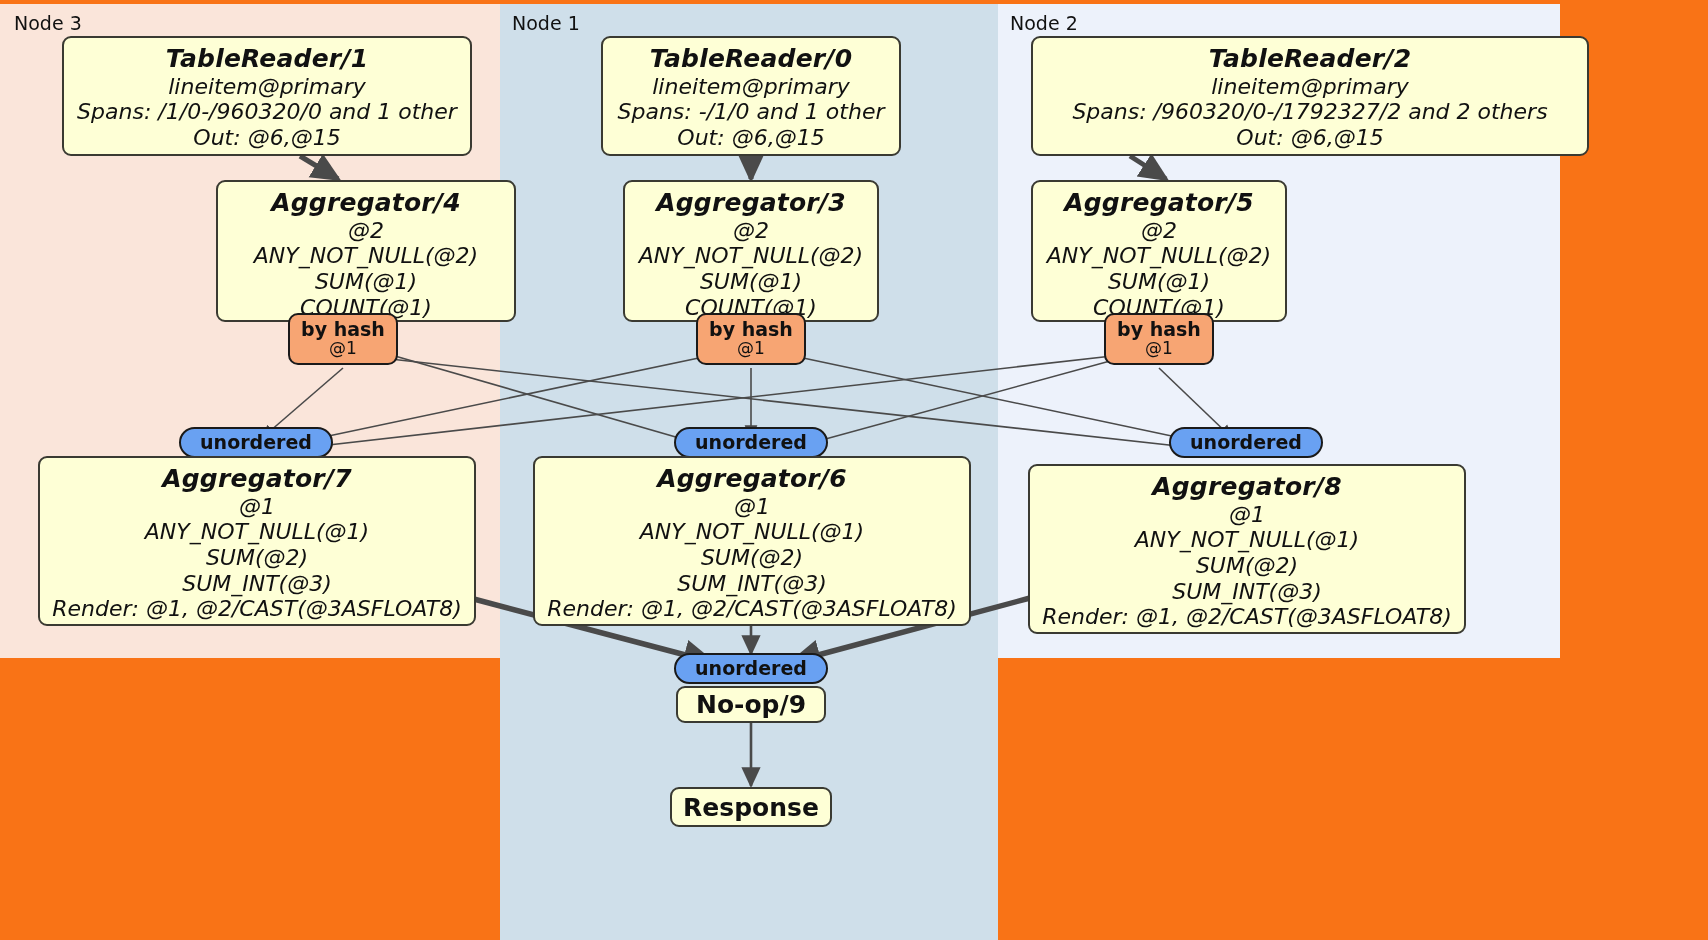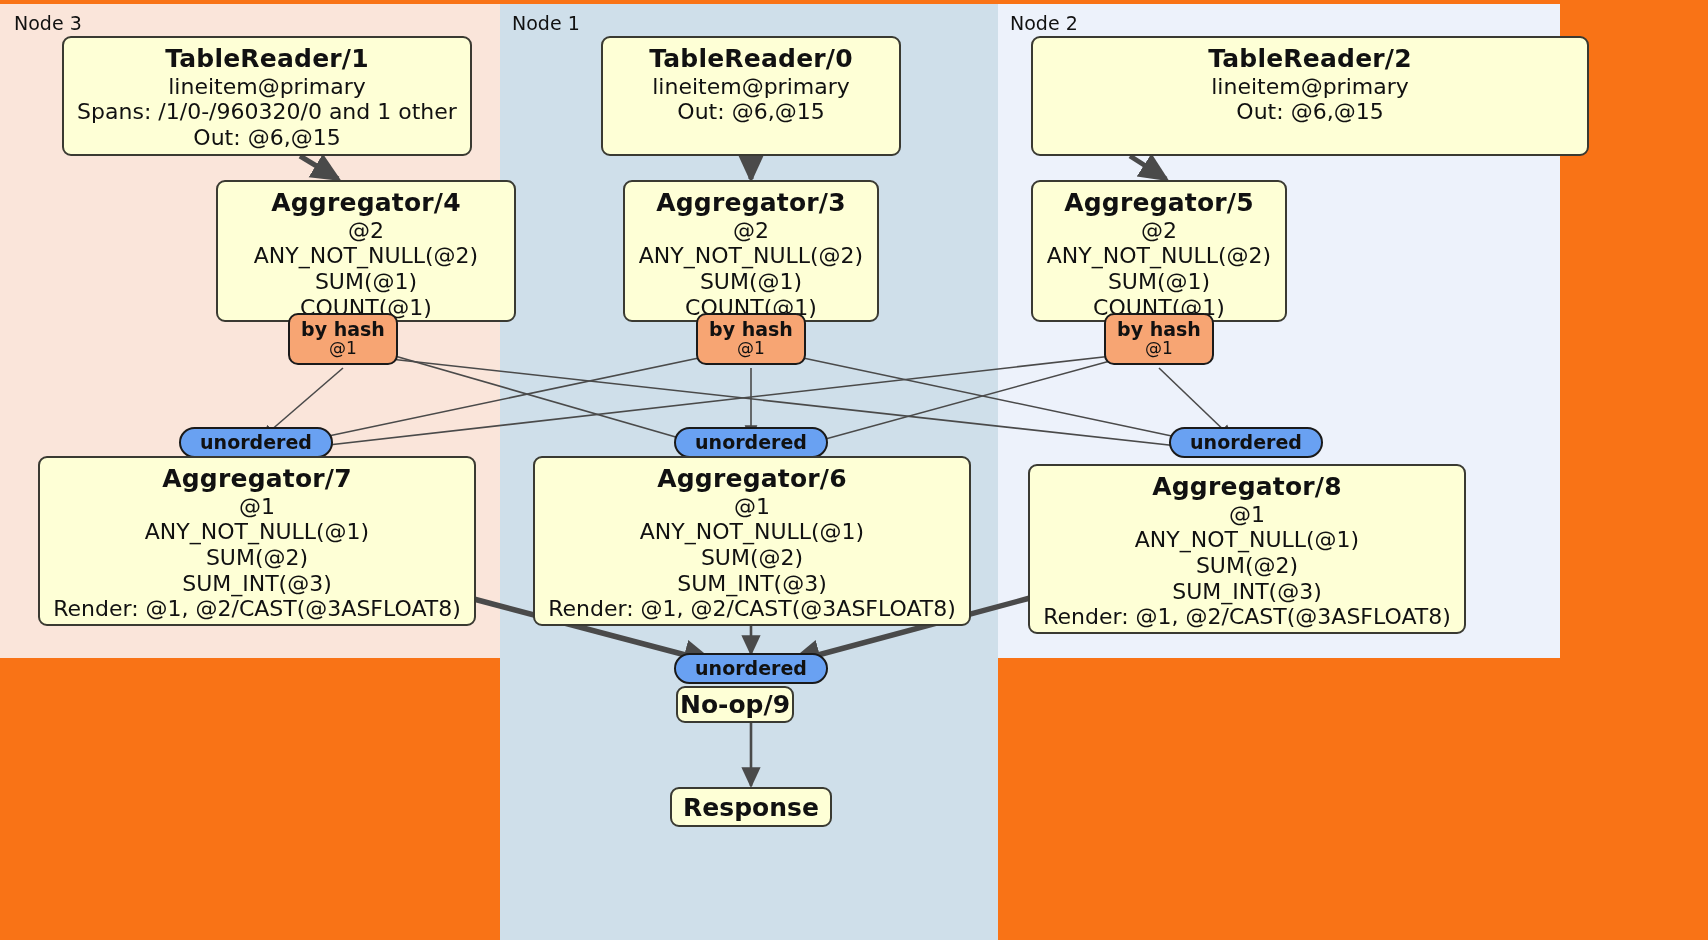--- a/index.html
+++ b/index.html
@@ -13,20 +13,21 @@
   
   #edges{position:absolute;left:0;top:0;width:1708px;height:940px;pointer-events:none;}
 
   
   .box{
     position:absolute;box-sizing:border-box;
     background:#feffd6;border:2px solid #3a3a32;border-radius:9px;
     text-align:center;color:#111;
     display:flex;flex-direction:column;justify-content:flex-start;align-items:center;
     padding:7px 10px 6px 10px;
+    font-style:italic;
   }
   .box .ttl{font-weight:bold;font-size:25px;line-height:1.14;letter-spacing:.2px;}
   .box .ln{font-size:22px;line-height:1.17;white-space:nowrap;}
 
   .smallbox{
     position:absolute;box-sizing:border-box;
     background:#feffd6;border:2px solid #3a3a32;border-radius:9px;
     display:flex;align-items:center;justify-content:center;
     font-weight:bold;font-size:25px;color:#111;
   }
@@ -110,26 +111,28 @@
   <div class="box" style="left:62px;top:36px;width:410px;height:120px;">
     <div class="ttl">TableReader/1</div>
     <div class="ln">lineitem@primary</div>
     <div class="ln">Spans: /1/0-/960320/0 and 1 other</div>
     <div class="ln">Out: @6,@15</div>
   </div>
 
   <div class="box" style="left:601px;top:36px;width:300px;height:120px;">
     <div class="ttl">TableReader/0</div>
     <div class="ln">lineitem@primary</div>
+    <div class="ln">Spans: -/1/0 and 1 other</div>
     <div class="ln">Out: @6,@15</div>
   </div>
 
   <div class="box" style="left:1031px;top:36px;width:558px;height:120px;">
     <div class="ttl">TableReader/2</div>
     <div class="ln">lineitem@primary</div>
+    <div class="ln">Spans: /960320/0-/1792327/2 and 2 others</div>
     <div class="ln">Out: @6,@15</div>
   </div>
 
   <div class="box" style="left:216px;top:180px;width:300px;height:142px;">
     <div class="ttl">Aggregator/4</div>
     <div class="ln">@2</div>
     <div class="ln">ANY_NOT_NULL(@2)</div>
     <div class="ln">SUM(@1)</div>
     <div class="ln">COUNT(@1)</div>
   </div>
@@ -197,21 +200,21 @@
     <div class="ln">ANY_NOT_NULL(@1)</div>
     <div class="ln">SUM(@2)</div>
     <div class="ln">SUM_INT(@3)</div>
     <div class="ln">Render: @1, @2/CAST(@3ASFLOAT8)</div>
   </div>
 
   <div class="pill unord" style="left:674px;top:653px;width:154px;height:31px;">
     <div class="p1">unordered</div>
   </div>
 
-  <div class="smallbox" style="left:676px;top:686px;width:118px;height:37px;">
+  <div class="smallbox" style="left:676px;top:686px;width:150px;height:37px;">
     <span>No-op/9</span>
   </div>
 
   <div class="smallbox" style="left:670px;top:787px;width:162px;height:40px;">
     <span>Response</span>
   </div>
 
 </div>
 
 </body></html>

